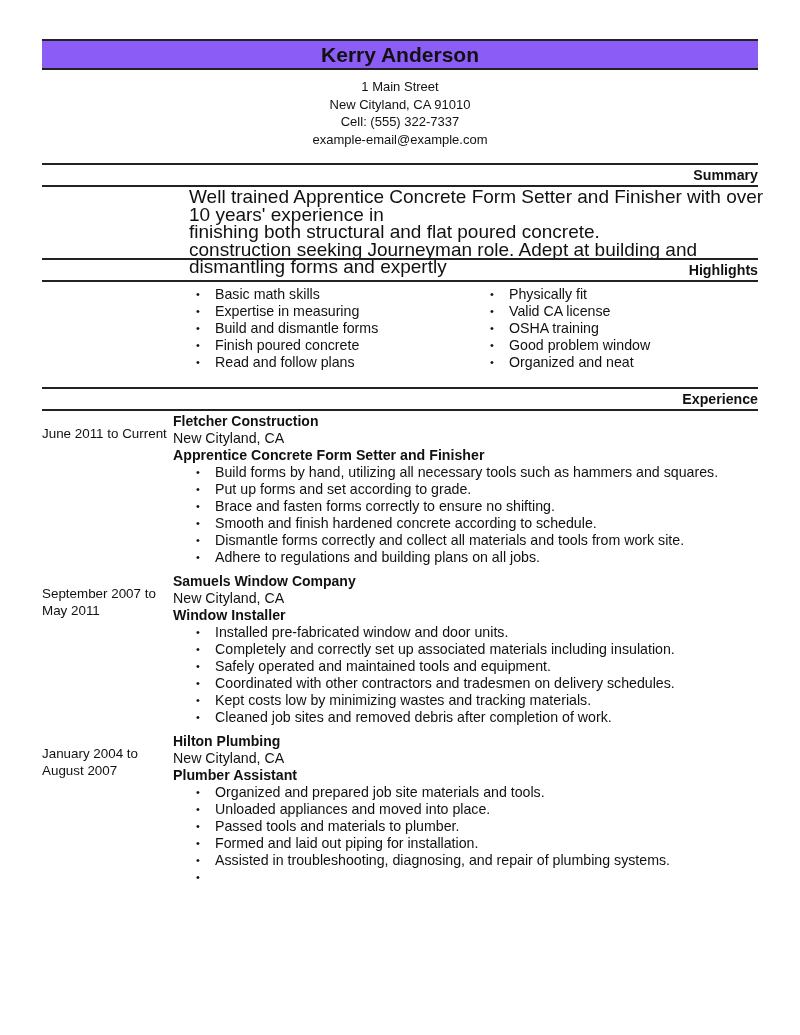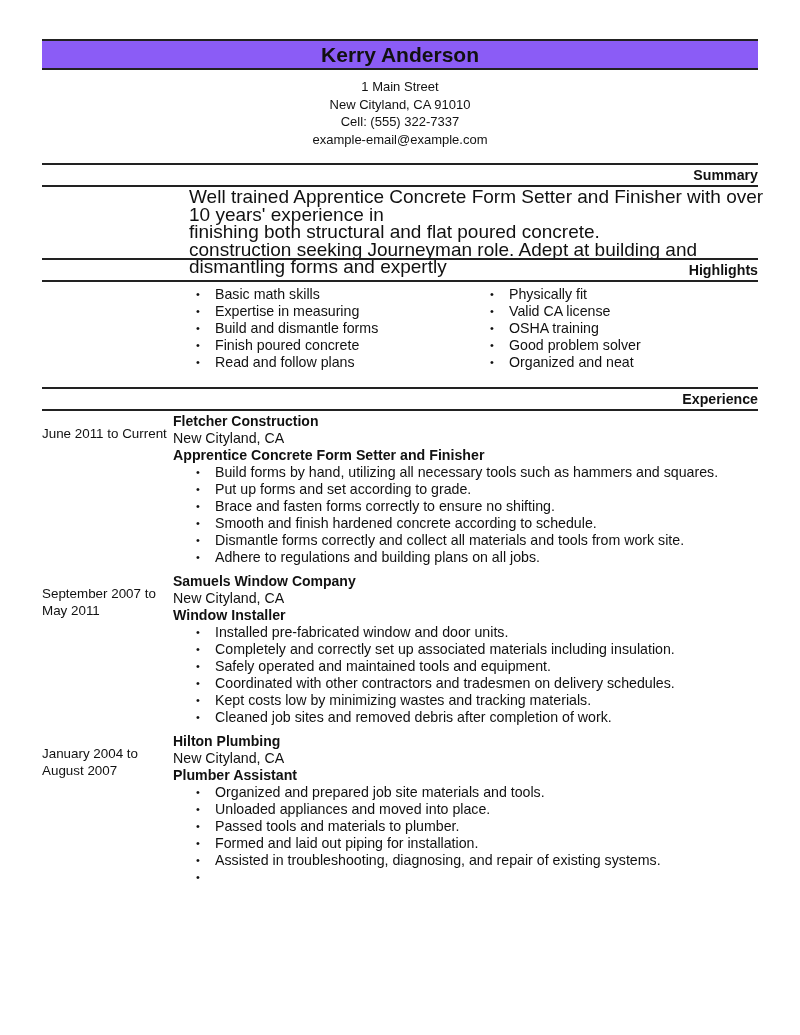--- a/index.html
+++ b/index.html
@@ -86,21 +86,21 @@
     <li><span class="bullet">•</span><span>Basic math skills</span></li>
     <li><span class="bullet">•</span><span>Expertise in measuring</span></li>
     <li><span class="bullet">•</span><span>Build and dismantle forms</span></li>
     <li><span class="bullet">•</span><span>Finish poured concrete</span></li>
     <li><span class="bullet">•</span><span>Read and follow plans</span></li>
   </ul>
   <ul class="hl-col" style="left:490px;">
     <li><span class="bullet">•</span><span>Physically fit</span></li>
     <li><span class="bullet">•</span><span>Valid CA license</span></li>
     <li><span class="bullet">•</span><span>OSHA training</span></li>
-    <li><span class="bullet">•</span><span>Good problem solver</span></li>
+    <li><span class="bullet">•</span><span>Good problem window</span></li>
     <li><span class="bullet">•</span><span>Organized and neat</span></li>
   </ul>
 
   <div class="sec-head" style="top:387px;">
     <span>Experience</span>
   </div>
 
   <div class="job" style="top:413px;">
     <div class="dates">
       <div>June 2011 to Current</div>
@@ -147,19 +147,19 @@
     </div>
     <div class="body">
       <div class="company">Hilton Plumbing</div>
       <div class="location">New Cityland, CA</div>
       <div class="title">Plumber Assistant</div>
       <ul>
         <li><span class="bullet">•</span><span>Organized and prepared job site materials and tools.</span></li>
         <li><span class="bullet">•</span><span>Unloaded appliances and moved into place.</span></li>
         <li><span class="bullet">•</span><span>Passed tools and materials to plumber.</span></li>
         <li><span class="bullet">•</span><span>Formed and laid out piping for installation.</span></li>
-        <li><span class="bullet">•</span><span>Assisted in troubleshooting, diagnosing, and repair of existing systems.</span></li>
+        <li><span class="bullet">•</span><span>Assisted in troubleshooting, diagnosing, and repair of plumbing systems.</span></li>
         <li><span class="bullet">•</span></li>
       </ul>
     </div>
   </div>
 
 </div>
 
 </body></html>

